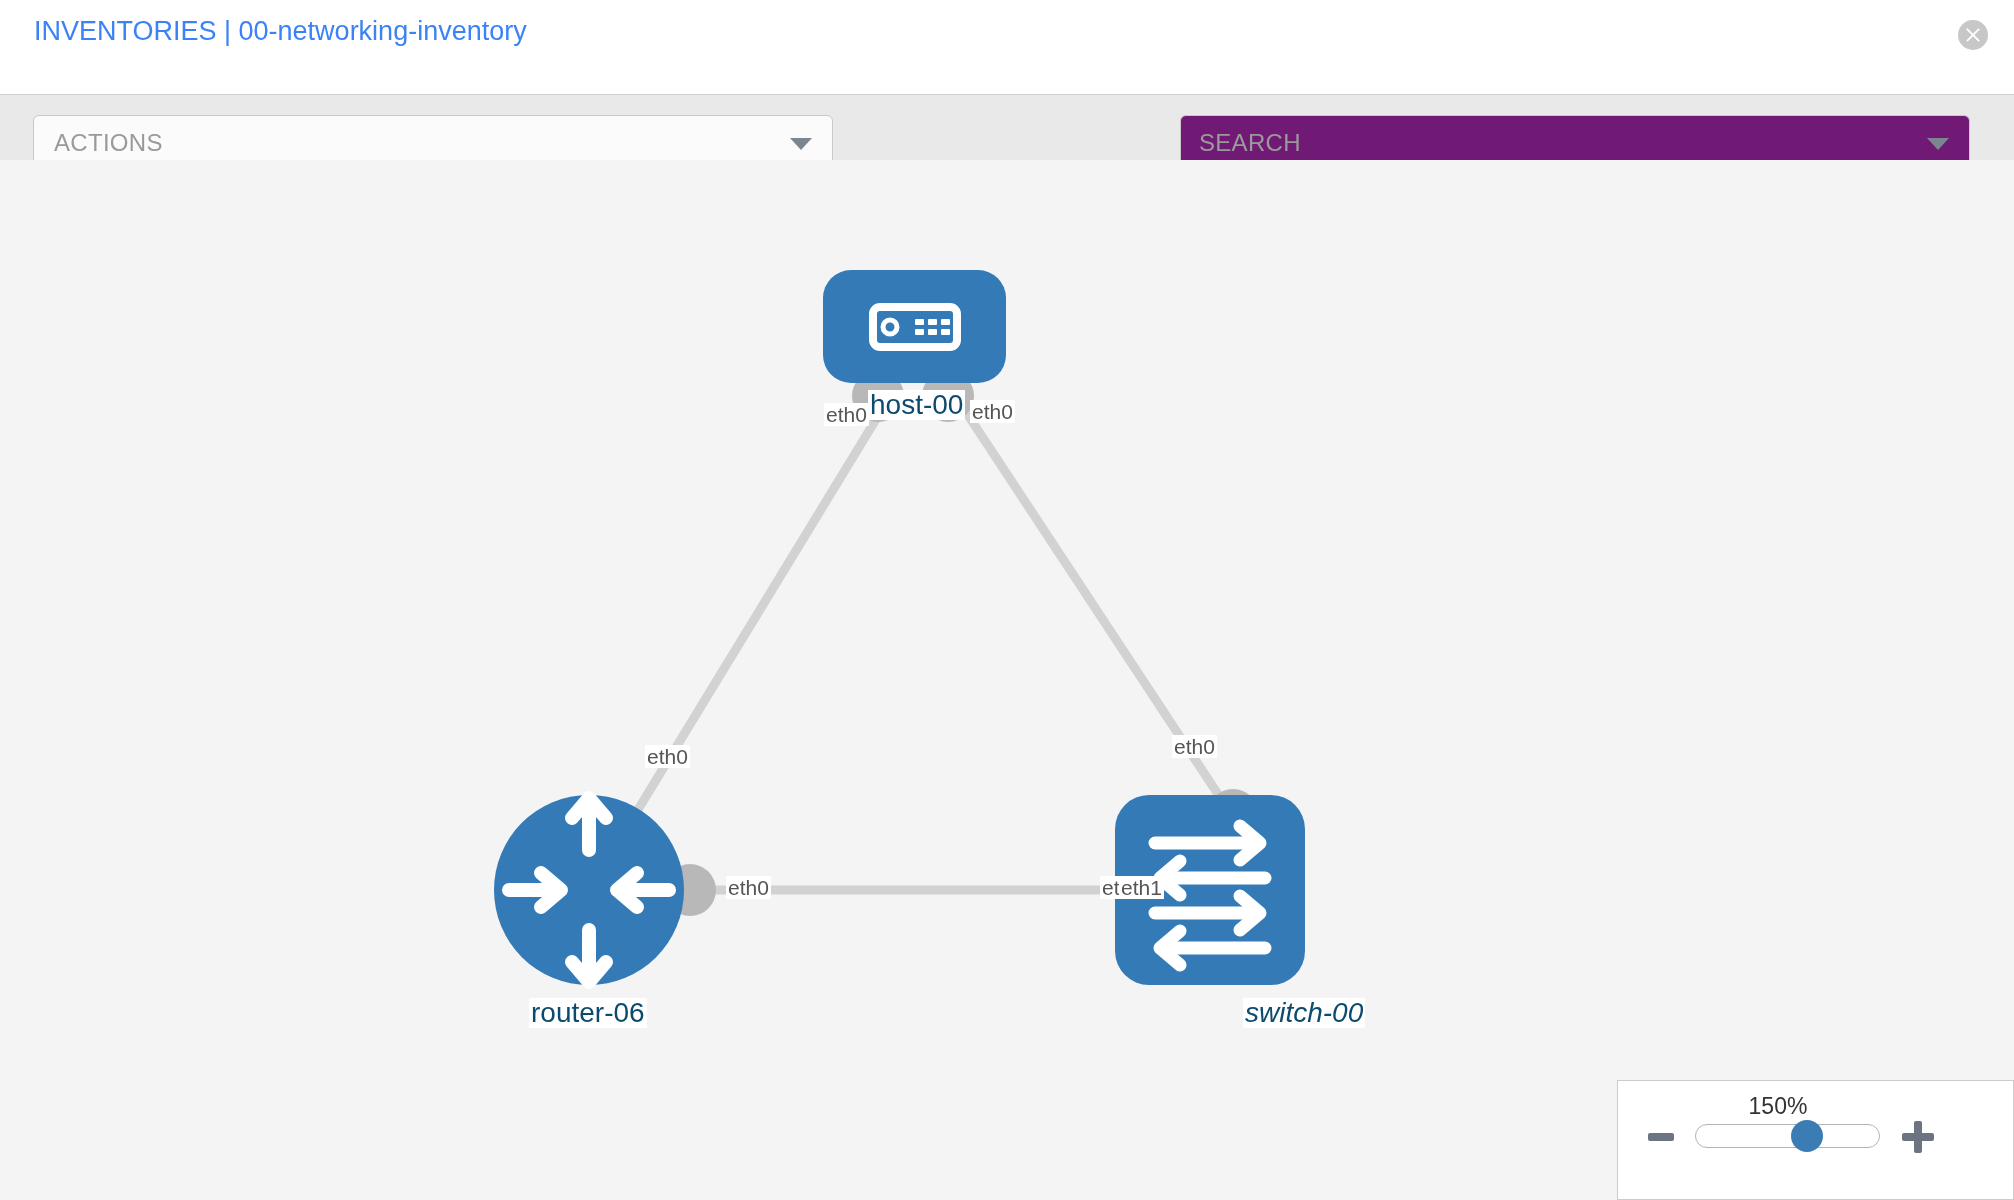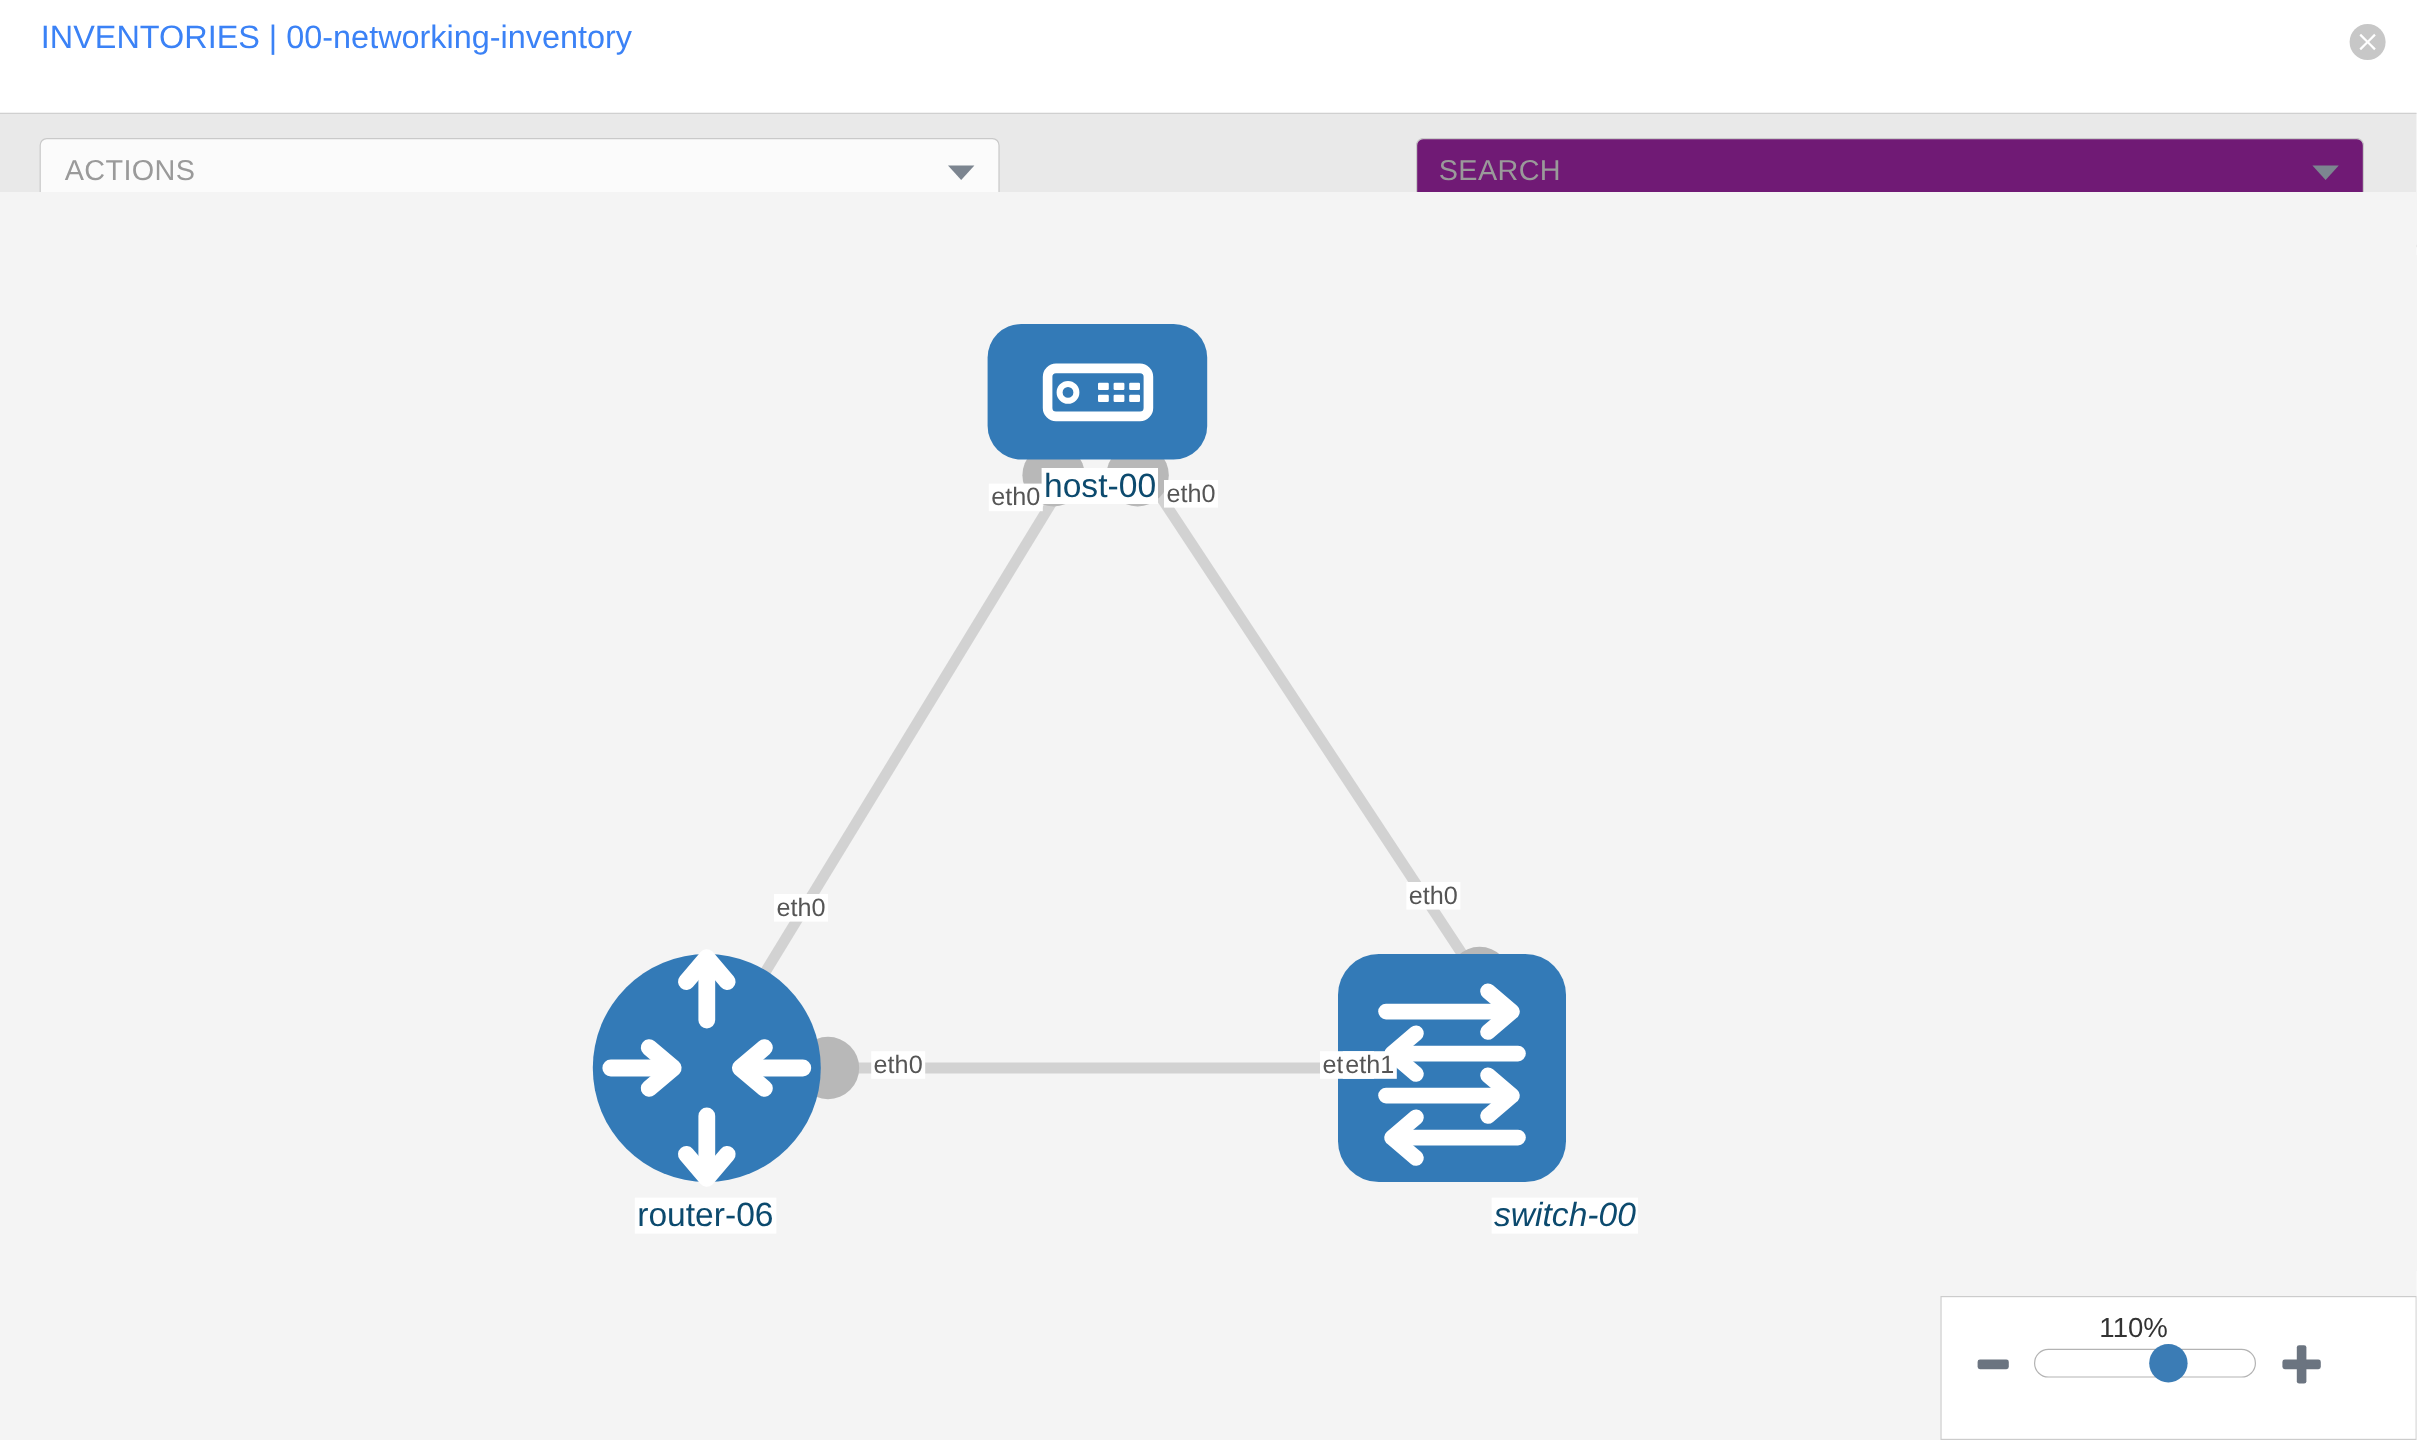--- a/index.html
+++ b/index.html
@@ -349,20 +349,20 @@
     <div class="iface-label" style="left:726px; top:716px;">eth0</div>
     <div class="iface-label" style="left:1100px; top:716px;">eth0</div>
     <div class="iface-label" style="left:1119px; top:716px;">eth1</div>
 
     <div class="node-label" style="left:868px; top:230px;">host-00</div>
     <div class="node-label" style="left:529px; top:838px;">router-06</div>
     <div class="node-label" style="left:1243px; top:838px;font-style:italic;">switch-00</div>
   </div>
 
   <div class="zoom-panel">
-    <div class="zoom-value">110%</div>
+    <div class="zoom-value">150%</div>
     <div class="zoom-minus"></div>
     <div class="zoom-track"></div>
     <div class="zoom-thumb" id="zoom-thumb" style="left: 173.39px;"></div>
     <div class="zoom-plus"></div>
   </div>
 
 </div>
 
 </body></html>

